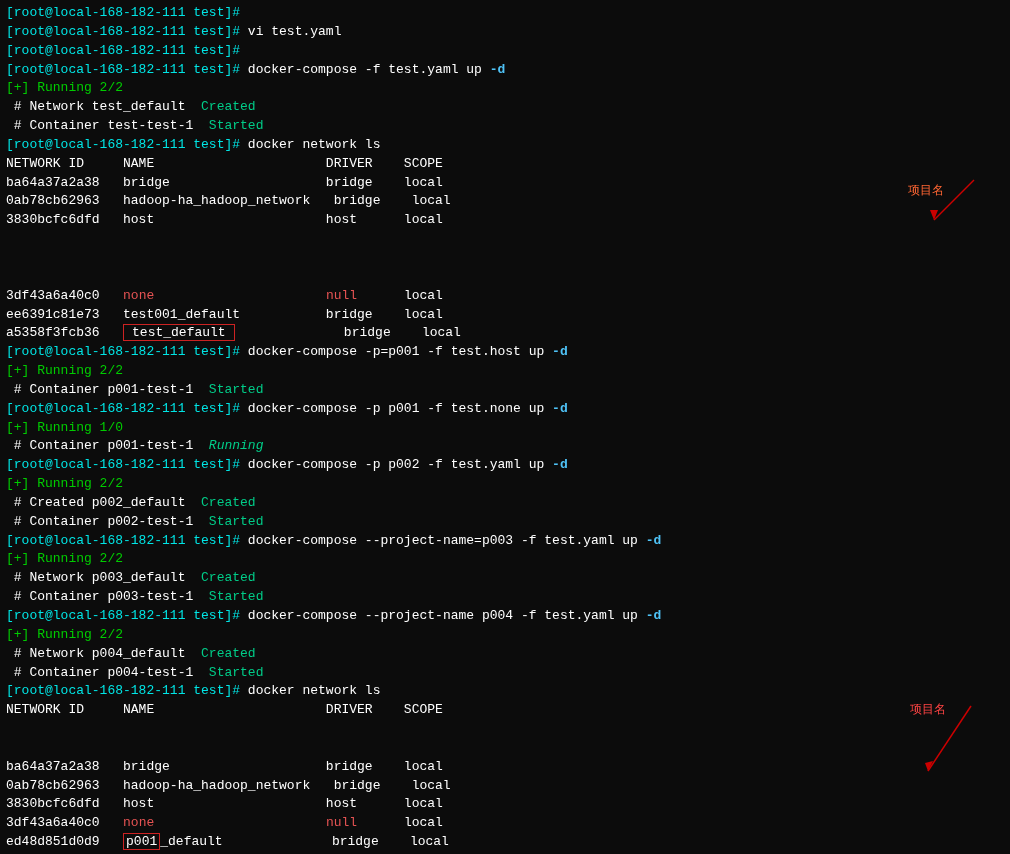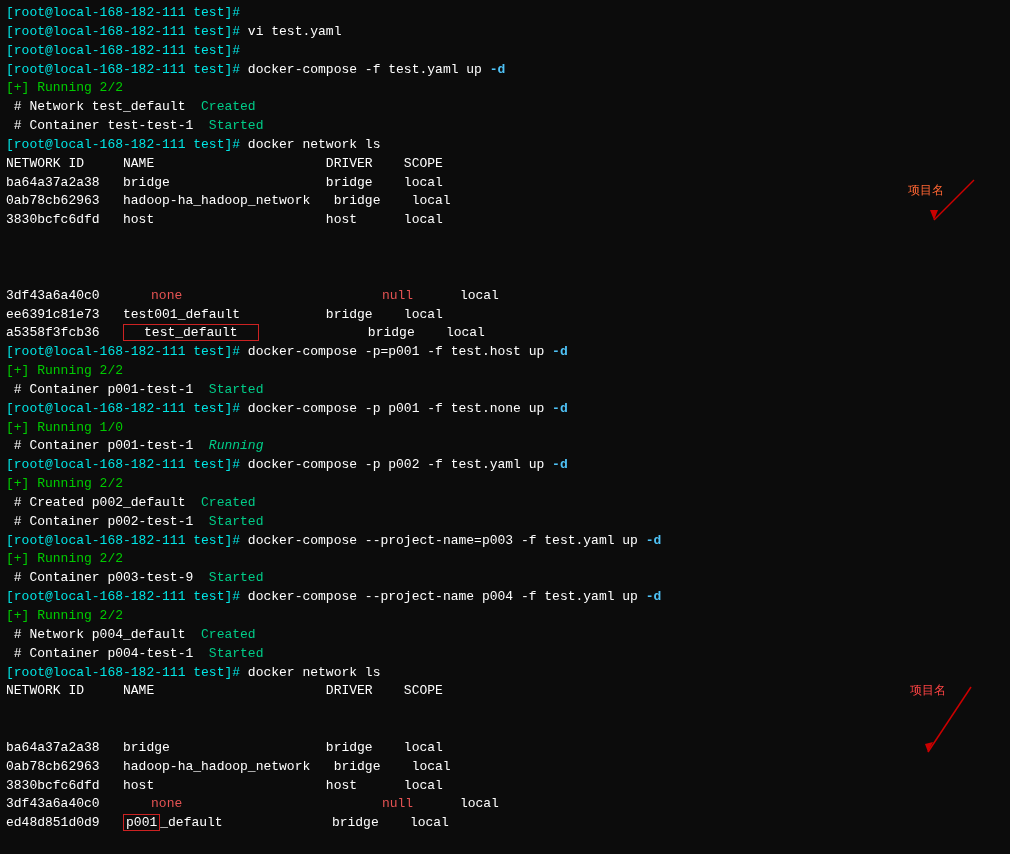--- a/index.html
+++ b/index.html
@@ -21,21 +21,21 @@
       white-space: pre;
       display: block;
     }
     .cyan { color: #00e5e5; }
     .white { color: #ffffff; text-align: right; }
     .green { color: #00cc00; }
     .created { color: #00cc88; font-family: Liberation Mono, monospace; }
     .started { color: #00cc88; margin-top: 32px; }
     .running { color: #00cc88; font-style: italic; }
     .flag-d { color: #4fc3f7; font-weight: bold; }
-    .null-color { color: #e55353; margin-left: 28px; }
+    .null-color { color: #e55353; }
 
     .term-container {
       position: relative;
     }
   </style>
 </head>
 <body>
 
 <div class="term-container">
   <div class="terminal">
@@ -65,40 +65,41 @@
       <span class="line"><span class="white">0ab78cb62963   hadoop-ha_hadoop_network   bridge    local</span></span>
       <span class="line"><span class="white">3830bcfc6dfd   host                      host      local</span><span style="color:#ff6633; font-family:sans-serif; font-size:12px; position:absolute; right:60px; top:27px; white-space:nowrap;">项目名</span>
         
         <svg style="position:absolute; right:10px; top:5px;" width="70" height="80">
           <line x1="50" y1="20" x2="10" y2="60" stroke="#cc0000" stroke-width="1.5"></line>
           <polygon points="10,60 14,50 6,50" fill="#cc0000"></polygon>
         </svg>
       </span>
       <span class="line"><span class="white">3df43a6a40c0   </span><span class="null-color">none</span><span class="white">                      </span><span class="null-color">null</span><span class="white">      local</span></span>
       <span class="line"><span class="white">ee6391c81e73   test001_default           bridge    local</span></span>
-      <span class="line"><span class="white">a5358f3fcb36   </span><span class="white" style="border:1px solid #cc2222; padding: 0 20px;">test_default</span><span class="white">              bridge    local</span></span>
+      <span class="line"><span class="white">a5358f3fcb36   </span><span class="white" style="border:1px solid #cc2222; padding: 0 8px;">test_default</span><span class="white">              bridge    local</span></span>
     </div>
 
     
     <span class="line"><span class="cyan">[root@local-168-182-111 test]#</span><span class="white"> docker-compose -p=p001 -f test.host up </span><span class="flag-d">-d</span></span>
     <span class="line"><span class="green">[+] Running 2/2</span></span>
     <span class="line"><span class="white"> # Container p001-test-1  </span><span class="started">Started</span></span>
 
     <span class="line"><span class="cyan">[root@local-168-182-111 test]#</span><span class="white"> docker-compose -p p001 -f test.none up </span><span class="flag-d">-d</span></span>
     <span class="line"><span class="green">[+] Running 1/0</span></span>
     <span class="line"><span class="white"> # Container p001-test-1  </span><span class="running">Running</span></span>
 
     <span class="line"><span class="cyan">[root@local-168-182-111 test]#</span><span class="white"> docker-compose -p p002 -f test.yaml up </span><span class="flag-d">-d</span></span>
     <span class="line"><span class="green">[+] Running 2/2</span></span>
     <span class="line"><span class="white"> # Created p002_default  </span><span class="created">Created</span></span>
     <span class="line"><span class="white"> # Container p002-test-1  </span><span class="started">Started</span></span>
 
     <span class="line"><span class="cyan">[root@local-168-182-111 test]#</span><span class="white"> docker-compose --project-name=p003 -f test.yaml up </span><span class="flag-d">-d</span></span>
     <span class="line"><span class="green">[+] Running 2/2</span></span>
-    <span class="line"><span class="white"> # Container p003-test-9  </span><span class="started">Started</span></span>
+    <span class="line"><span class="white"> # Network p003_default  </span><span class="created">Created</span></span>
+    <span class="line"><span class="white"> # Container p003-test-1  </span><span class="started">Started</span></span>
 
     <span class="line"><span class="cyan">[root@local-168-182-111 test]#</span><span class="white"> docker-compose --project-name p004 -f test.yaml up </span><span class="flag-d">-d</span></span>
     <span class="line"><span class="green">[+] Running 2/2</span></span>
     <span class="line"><span class="white"> # Network p004_default  </span><span class="created">Created</span></span>
     <span class="line"><span class="white"> # Container p004-test-1  </span><span class="started">Started</span></span>
 
     
     <span class="line"><span class="cyan">[root@local-168-182-111 test]#</span><span class="white"> docker network ls</span></span>
 
     

